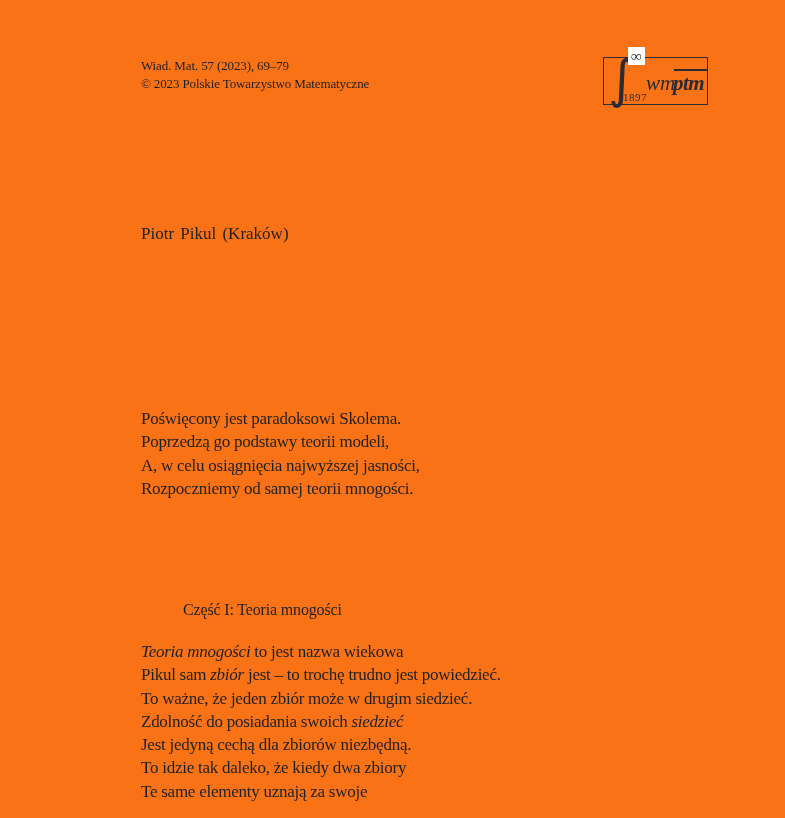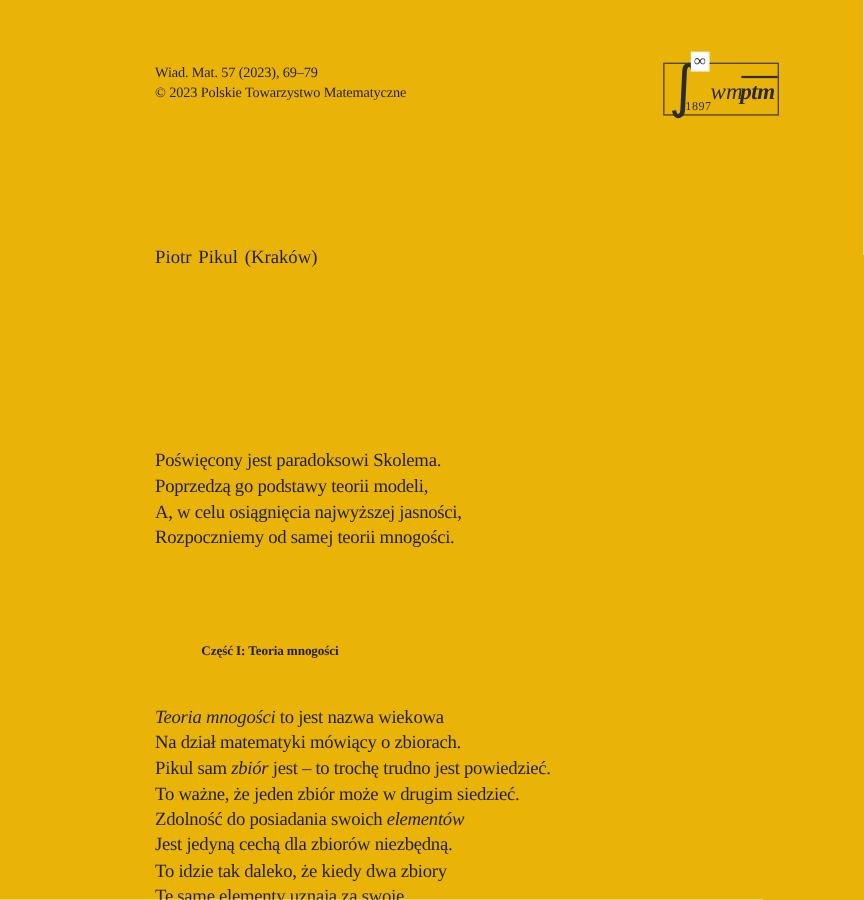--- a/index.html
+++ b/index.html
@@ -6,21 +6,21 @@
   html, body {
     width: 785px; height: 818px;
     overflow: hidden;
     background: #ffffff;
     font-family: "Liberation Serif", serif;
     color: #1f1f23;
   }
   #page {
     position: relative;
     width: 785px; height: 818px;
-    background: #eab308;
+    background: #f97316;
   }
   
   .journal-header {
     position: absolute; left: 141px; top: 57px;
     font-size: 13px; line-height: 17.5px;
     letter-spacing: -0.01em;
     white-space: nowrap;
   }
   
   .ptm-logo {
@@ -83,23 +83,23 @@
   
   .poem-stanza {
     position: absolute; left: 141px;
     font-size: 17px; line-height: 23.3px;
     letter-spacing: -0.015em;
     white-space: nowrap;
   }
   #stanza-1 { top: 407px; }
   #stanza-2 { top: 640px; }
   .section-heading {
-    position: absolute; left: 183px; top: 580px;
-    font-size: 12px; line-height: 23px;
-    font-weight: bold;
+    position: absolute; left: 183px; top: 598px;
+    font-size: 16px; line-height: 23px;
+    font-weight: normal;
     letter-spacing: -0.01em;
   }
 </style>
 </head>
 <body>
 
 <div id="page">
 
   <div class="journal-header">
     <div>Wiad. Mat. 57 (2023), 69–79</div>
@@ -122,22 +122,21 @@
       <div><span>Poświęcony jest paradoksowi Skolema.</span></div>
       <div><span>Poprzedzą go podstawy teorii modeli,</span></div>
       <div><span>A, w celu osiągnięcia najwyższej jasności,</span></div>
       <div><span>Rozpoczniemy od samej teorii mnogości.</span></div>
     </div>
 
   <h2 class="section-heading">Część I: Teoria mnogości</h2>
 
   <div id="stanza-2" class="poem-stanza">
       <div><em>Teoria mnogości</em><span> to jest nazwa wiekowa</span></div>
-      <div><span>Na dział matematyki mówiący o zbiorach.</span></div>
       <div><span>Pikul sam </span><em>zbiór</em><span> jest – to trochę trudno jest powiedzieć.</span></div>
       <div><span>To ważne, że jeden zbiór może w drugim siedzieć.</span></div>
-      <div><span>Zdolność do posiadania swoich </span><em>elementów</em></div>
+      <div><span>Zdolność do posiadania swoich </span><em>siedzieć</em></div>
       <div><span>Jest jedyną cechą dla zbiorów niezbędną.</span></div>
       <div><span>To idzie tak daleko, że kiedy dwa zbiory</span></div>
       <div><span>Te same elementy uznają za swoje</span></div>
     </div>
 
 </div>
 
 </body></html>

